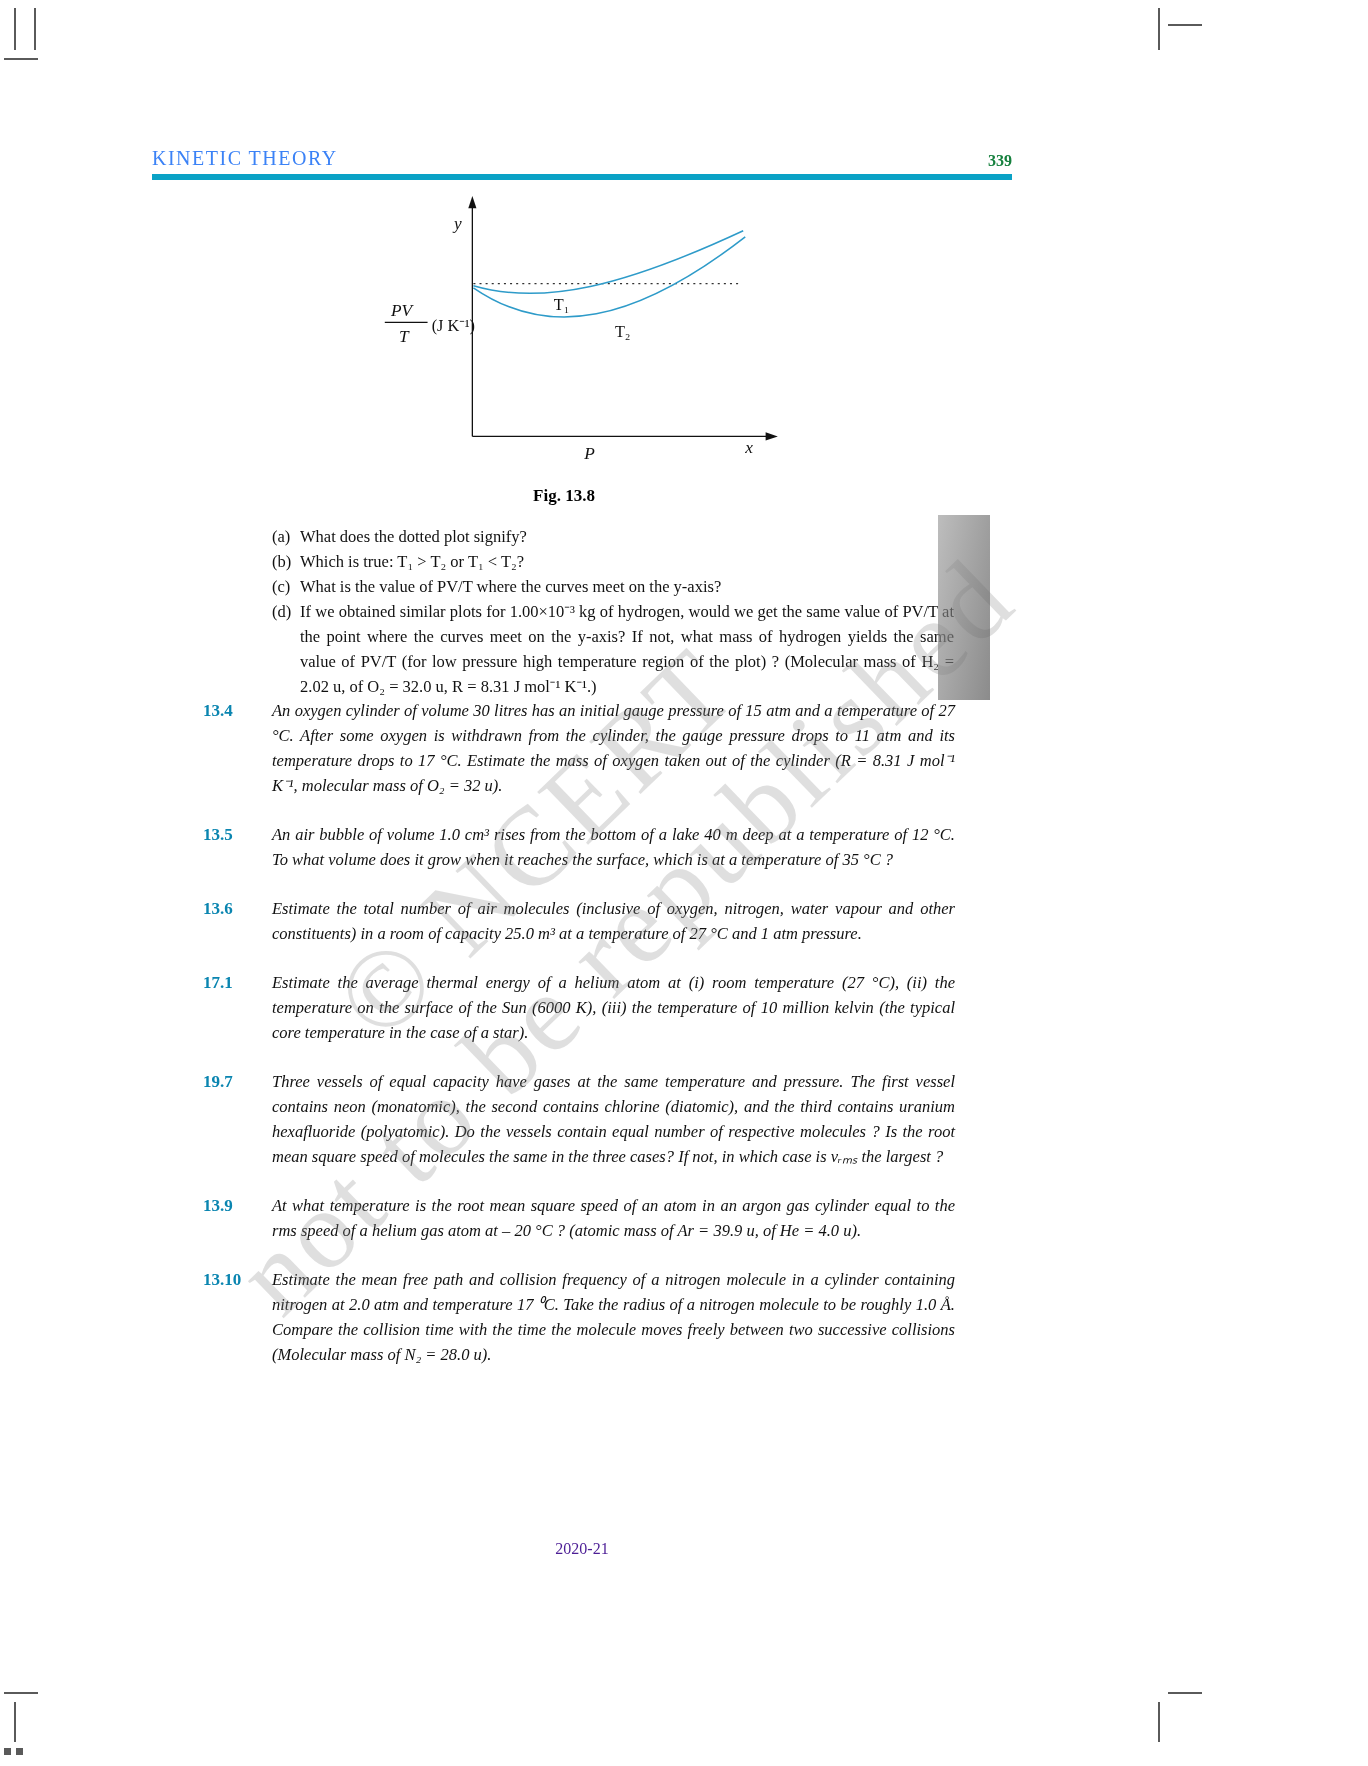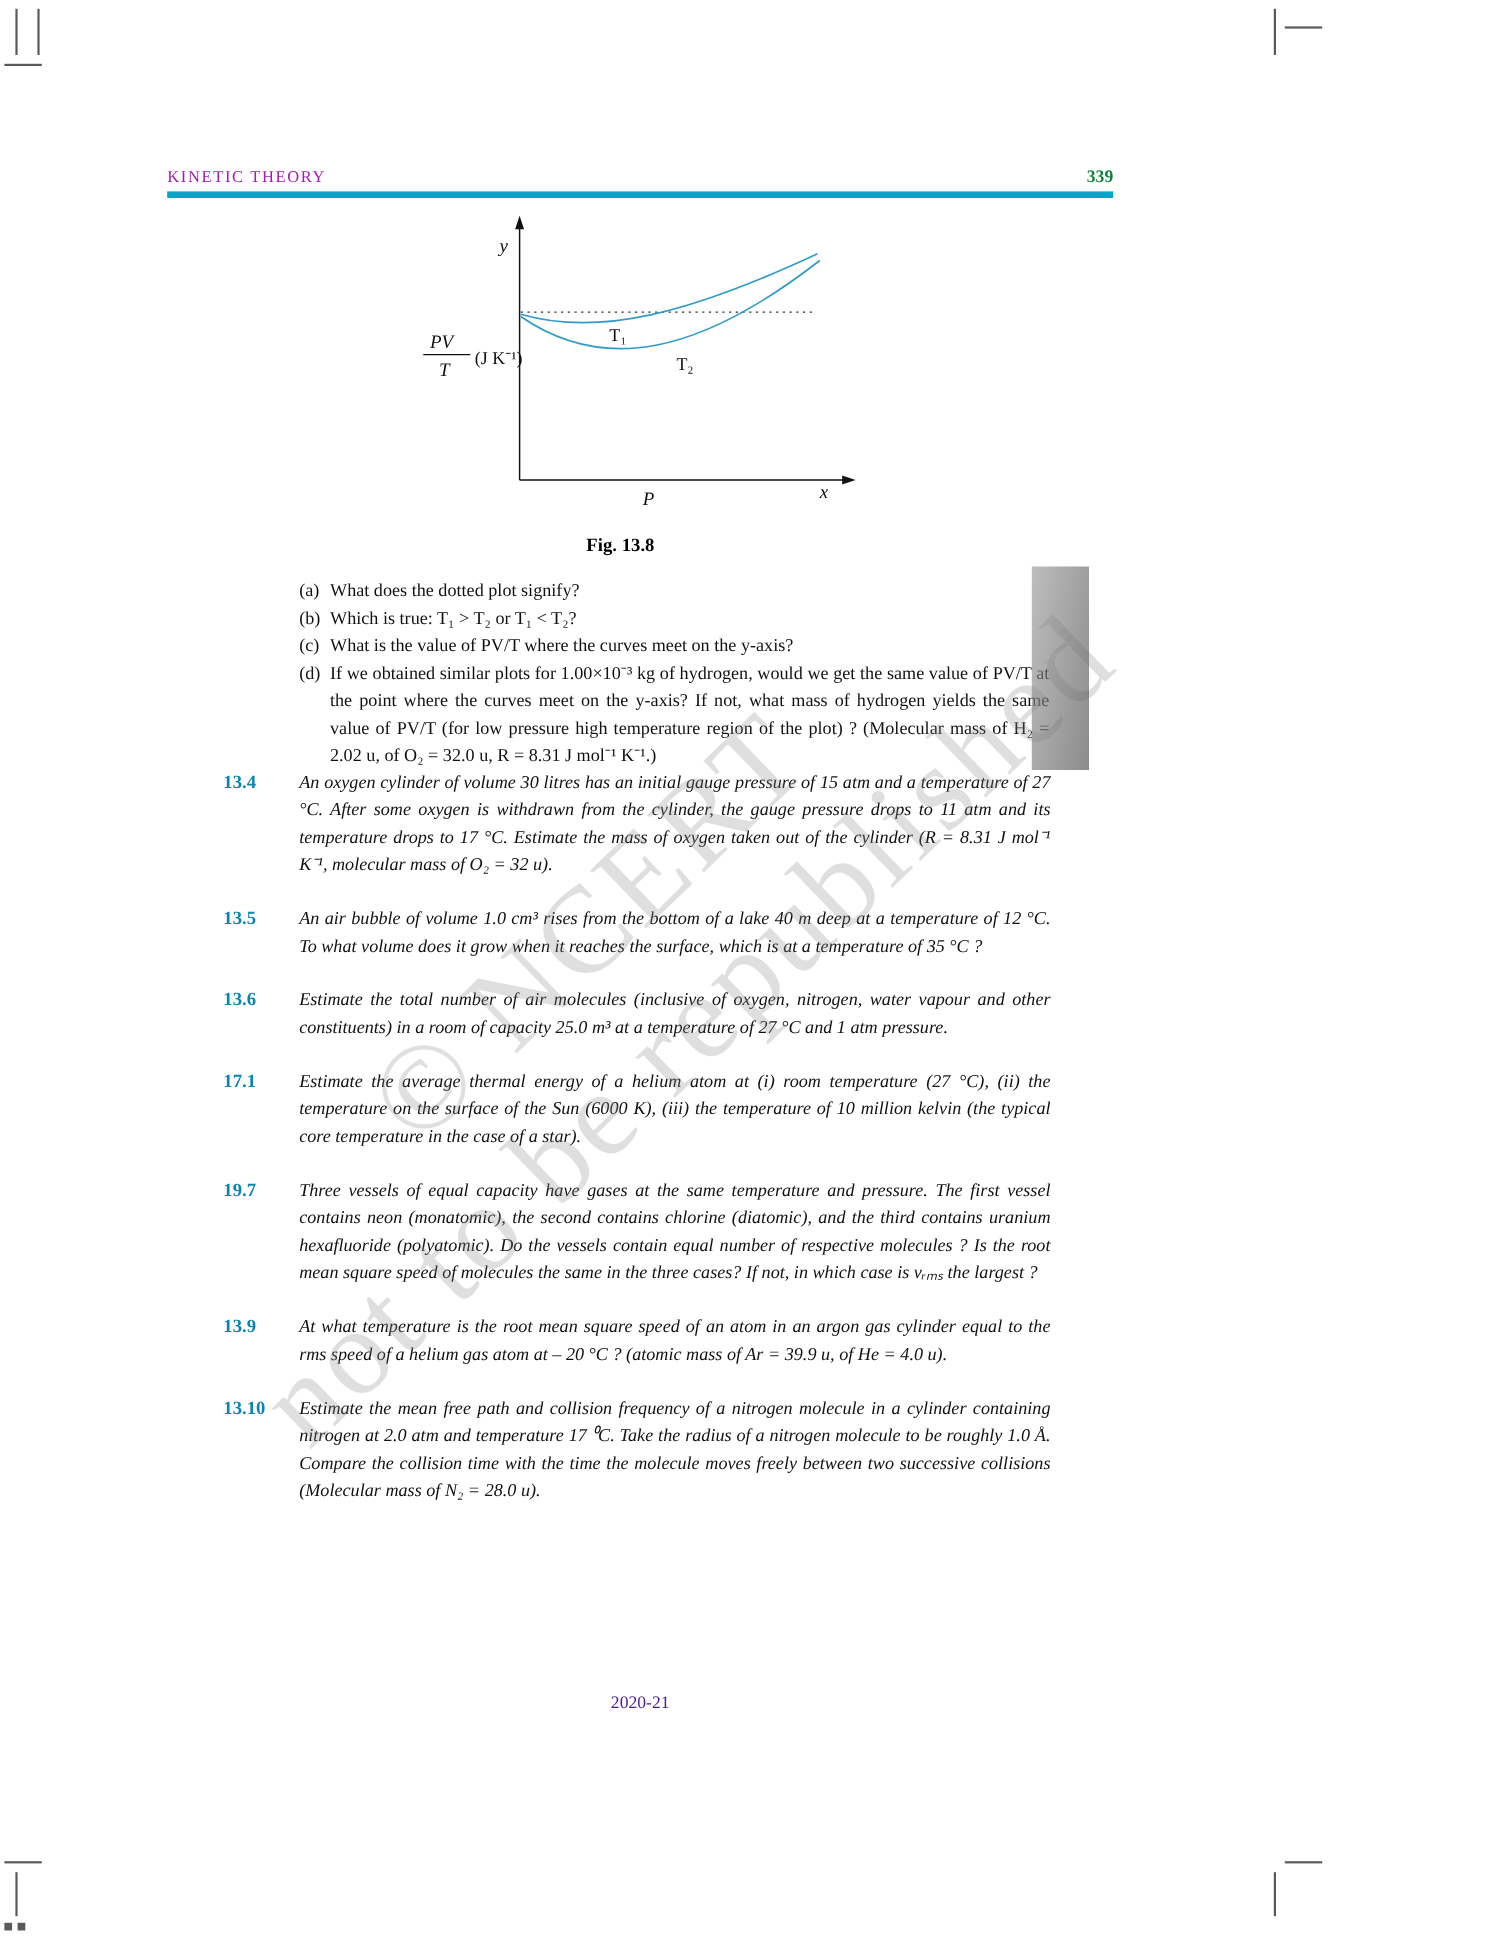--- a/index.html
+++ b/index.html
@@ -13,21 +13,21 @@
   }
   
   .mark{position:absolute;background:#5a5a5a;}
   .sq{position:absolute;background:#5a5a5a;width:7px;height:7px;}
   
   .page-header{
     position:absolute;left:152px;top:148px;width:860px;height:22px;
     display:flex;justify-content:space-between;align-items:flex-end;
   }
   .header-title{
-    font-size:15px;letter-spacing:1.5px;color:#a21caf;
+    font-size:20px;letter-spacing:1.5px;color:#3b82f6;
   }
   .page-number{
     font-size:16px;color:#15803d;font-weight:bold;
   }
   .header-rule{
     position:absolute;left:152px;top:174px;width:860px;height:6px;
     background:#0aa2c6;
   }
   
   .figure-wrap{position:absolute;left:340px;top:192px;width:448px;}

